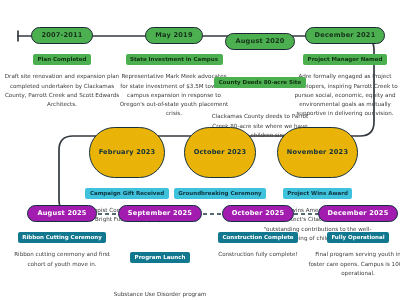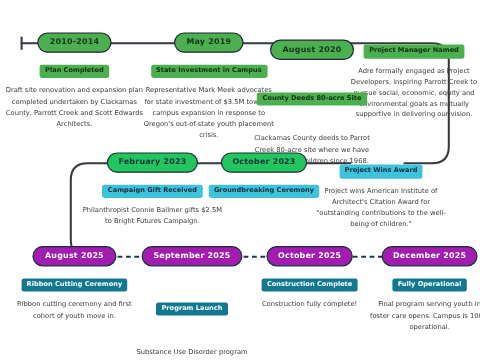--- a/index.html
+++ b/index.html
@@ -41,25 +41,25 @@
     z-index: 3;
   }
   .date-pill.green {
     background: #4caf50;
     border: 1.3px solid #1d2733;
     color: #16331a;
     font-size: 6.6px;
     padding: 4.2px 9px;
   }
   .date-pill.teal-mid {
-    background: #22c55e;
+    background: #eab308;
     border: 1.3px solid #17313c;
     color: #10323d;
     font-size: 6.6px;
-    padding: 4px 9px;
+    padding: 21px 9px;
   }
   .date-pill.teal-dark {
     background: #a21caf;
     border: 1.3px solid #10313c;
     color: #ffffff;
     font-size: 6.6px;
     padding: 4.2px 9px;
   }
 
   
@@ -100,55 +100,57 @@
     <path d="M18,36 L360,36 Q374,36 374,50 L374,122 Q374,136 360,136 L337,136" fill="none" stroke="#343a40" stroke-width="1.7" stroke-linecap="round"></path>
 
     <path d="M292,136 L73,136 Q59,136 59,150 L59,200 Q59,214 73,214 L84,214" fill="none" stroke="#343a40" stroke-width="1.7" stroke-linecap="round"></path>
 
     <line x1="84" y1="214" x2="386" y2="214" stroke="#1b3a44" stroke-width="1.7" stroke-dasharray="4 3" stroke-linecap="butt"></line>
 
     <path d="M384,210.5 L391,214 L384,217.5 Z" fill="#1b3a44"></path>
   </svg>
 
   <div class="milestone" style="left:4px; top:27px; width:116px;">
-    <span class="date-pill green">2010-2014</span>
+    <span class="date-pill green">2007-2011</span>
     <span class="sub-chip green">Plan Completed</span>
     <p class="body-copy">Draft site renovation and expansion plan completed undertaken by Clackamas County, Parrott Creek and Scott Edwards Architects.</p>
   </div>
 
   <div class="milestone" style="left:118px; top:27px; width:112px;">
     <span class="date-pill green">May 2019</span>
     <span class="sub-chip green">State Investment in Campus</span>
     <p class="body-copy">Representative Mark Meek advocates for state investment of $3.5M towards campus expansion in response to Oregon's out-of-state youth placement crisis.</p>
   </div>
 
   <div class="milestone" style="left:205px; top:33px; width:110px;gap:17px;">
     <span class="date-pill green">August 2020</span>
     <span class="sub-chip green">County Deeds 80-acre Site</span>
     <p class="body-copy">Clackamas County deeds to Parrot Creek 80-acre site where we have been serving children since 1968.</p>
   </div>
 
   <div class="milestone" style="left:291px; top:27px; width:108px;">
+    <span class="date-pill green">December 2021</span>
     <span class="sub-chip green">Project Manager Named</span>
     <p class="body-copy">Adre formally engaged as Project Developers, inspiring Parrott Creek to pursue social, economic, equity and environmental goals as mutually supportive in delivering our vision.</p>
   </div>
 
   <div class="milestone" style="left:68px; top:127px; width:118px;">
     <span class="date-pill teal-mid">February 2023</span>
     <span class="sub-chip teal-light">Campaign Gift Received</span>
     <p class="body-copy">Philanthropist Connie Ballmer gifts $2.5M to Bright Futures Campaign.</p>
   </div>
 
   <div class="milestone" style="left:165px; top:127px; width:110px;align-items:center;">
     <span class="date-pill teal-mid">October 2023</span>
     <span class="sub-chip teal-light">Groundbreaking Ceremony</span>
     <p class="body-copy"></p>
   </div>
 
   <div class="milestone" style="left:260px; top:127px; width:115px;">
+    <span class="date-pill teal-mid">November 2023</span>
     <span class="sub-chip teal-light">Project Wins Award</span>
     <p class="body-copy">Project wins American Institute of Architect's Citation Award for "outstanding contributions to the well-being of children."</p>
   </div>
 
   <div class="milestone" style="left:7px; top:205px; width:110px;">
     <span class="date-pill teal-dark">August 2025</span>
     <span class="sub-chip teal-dark">Ribbon Cutting Ceremony</span>
     <p class="body-copy">Ribbon cutting ceremony and first cohort of youth move in.</p>
   </div>
 

